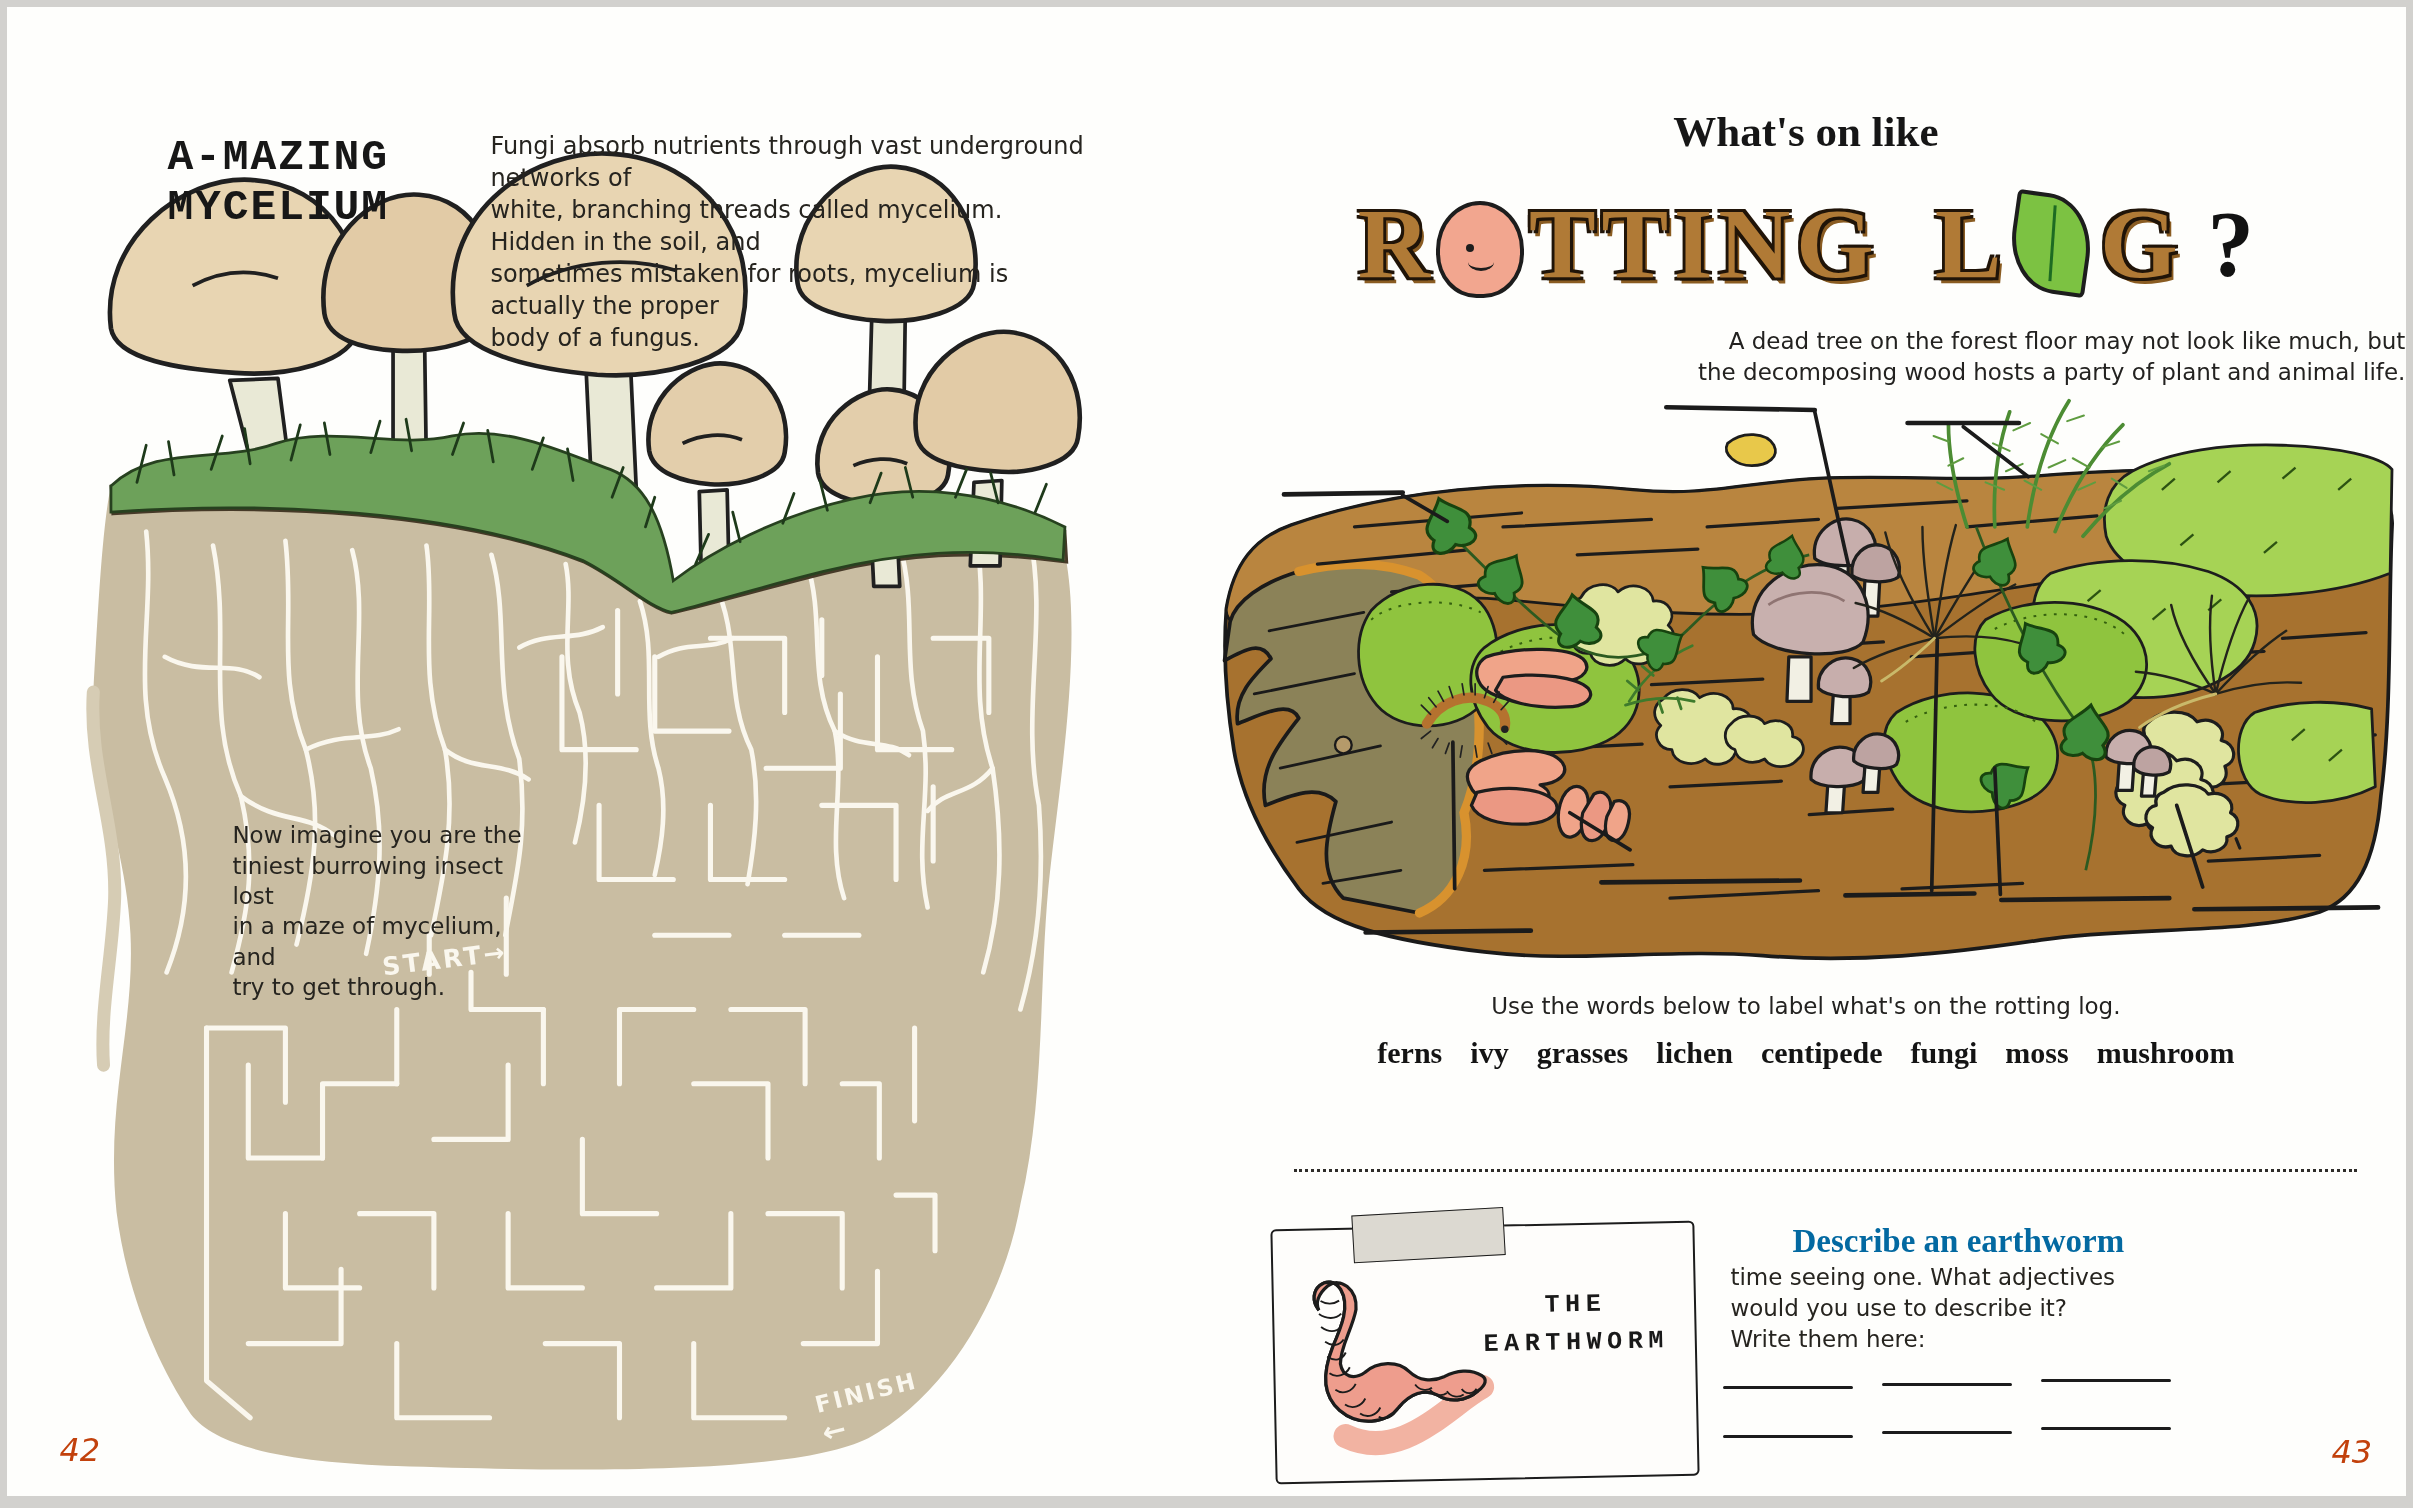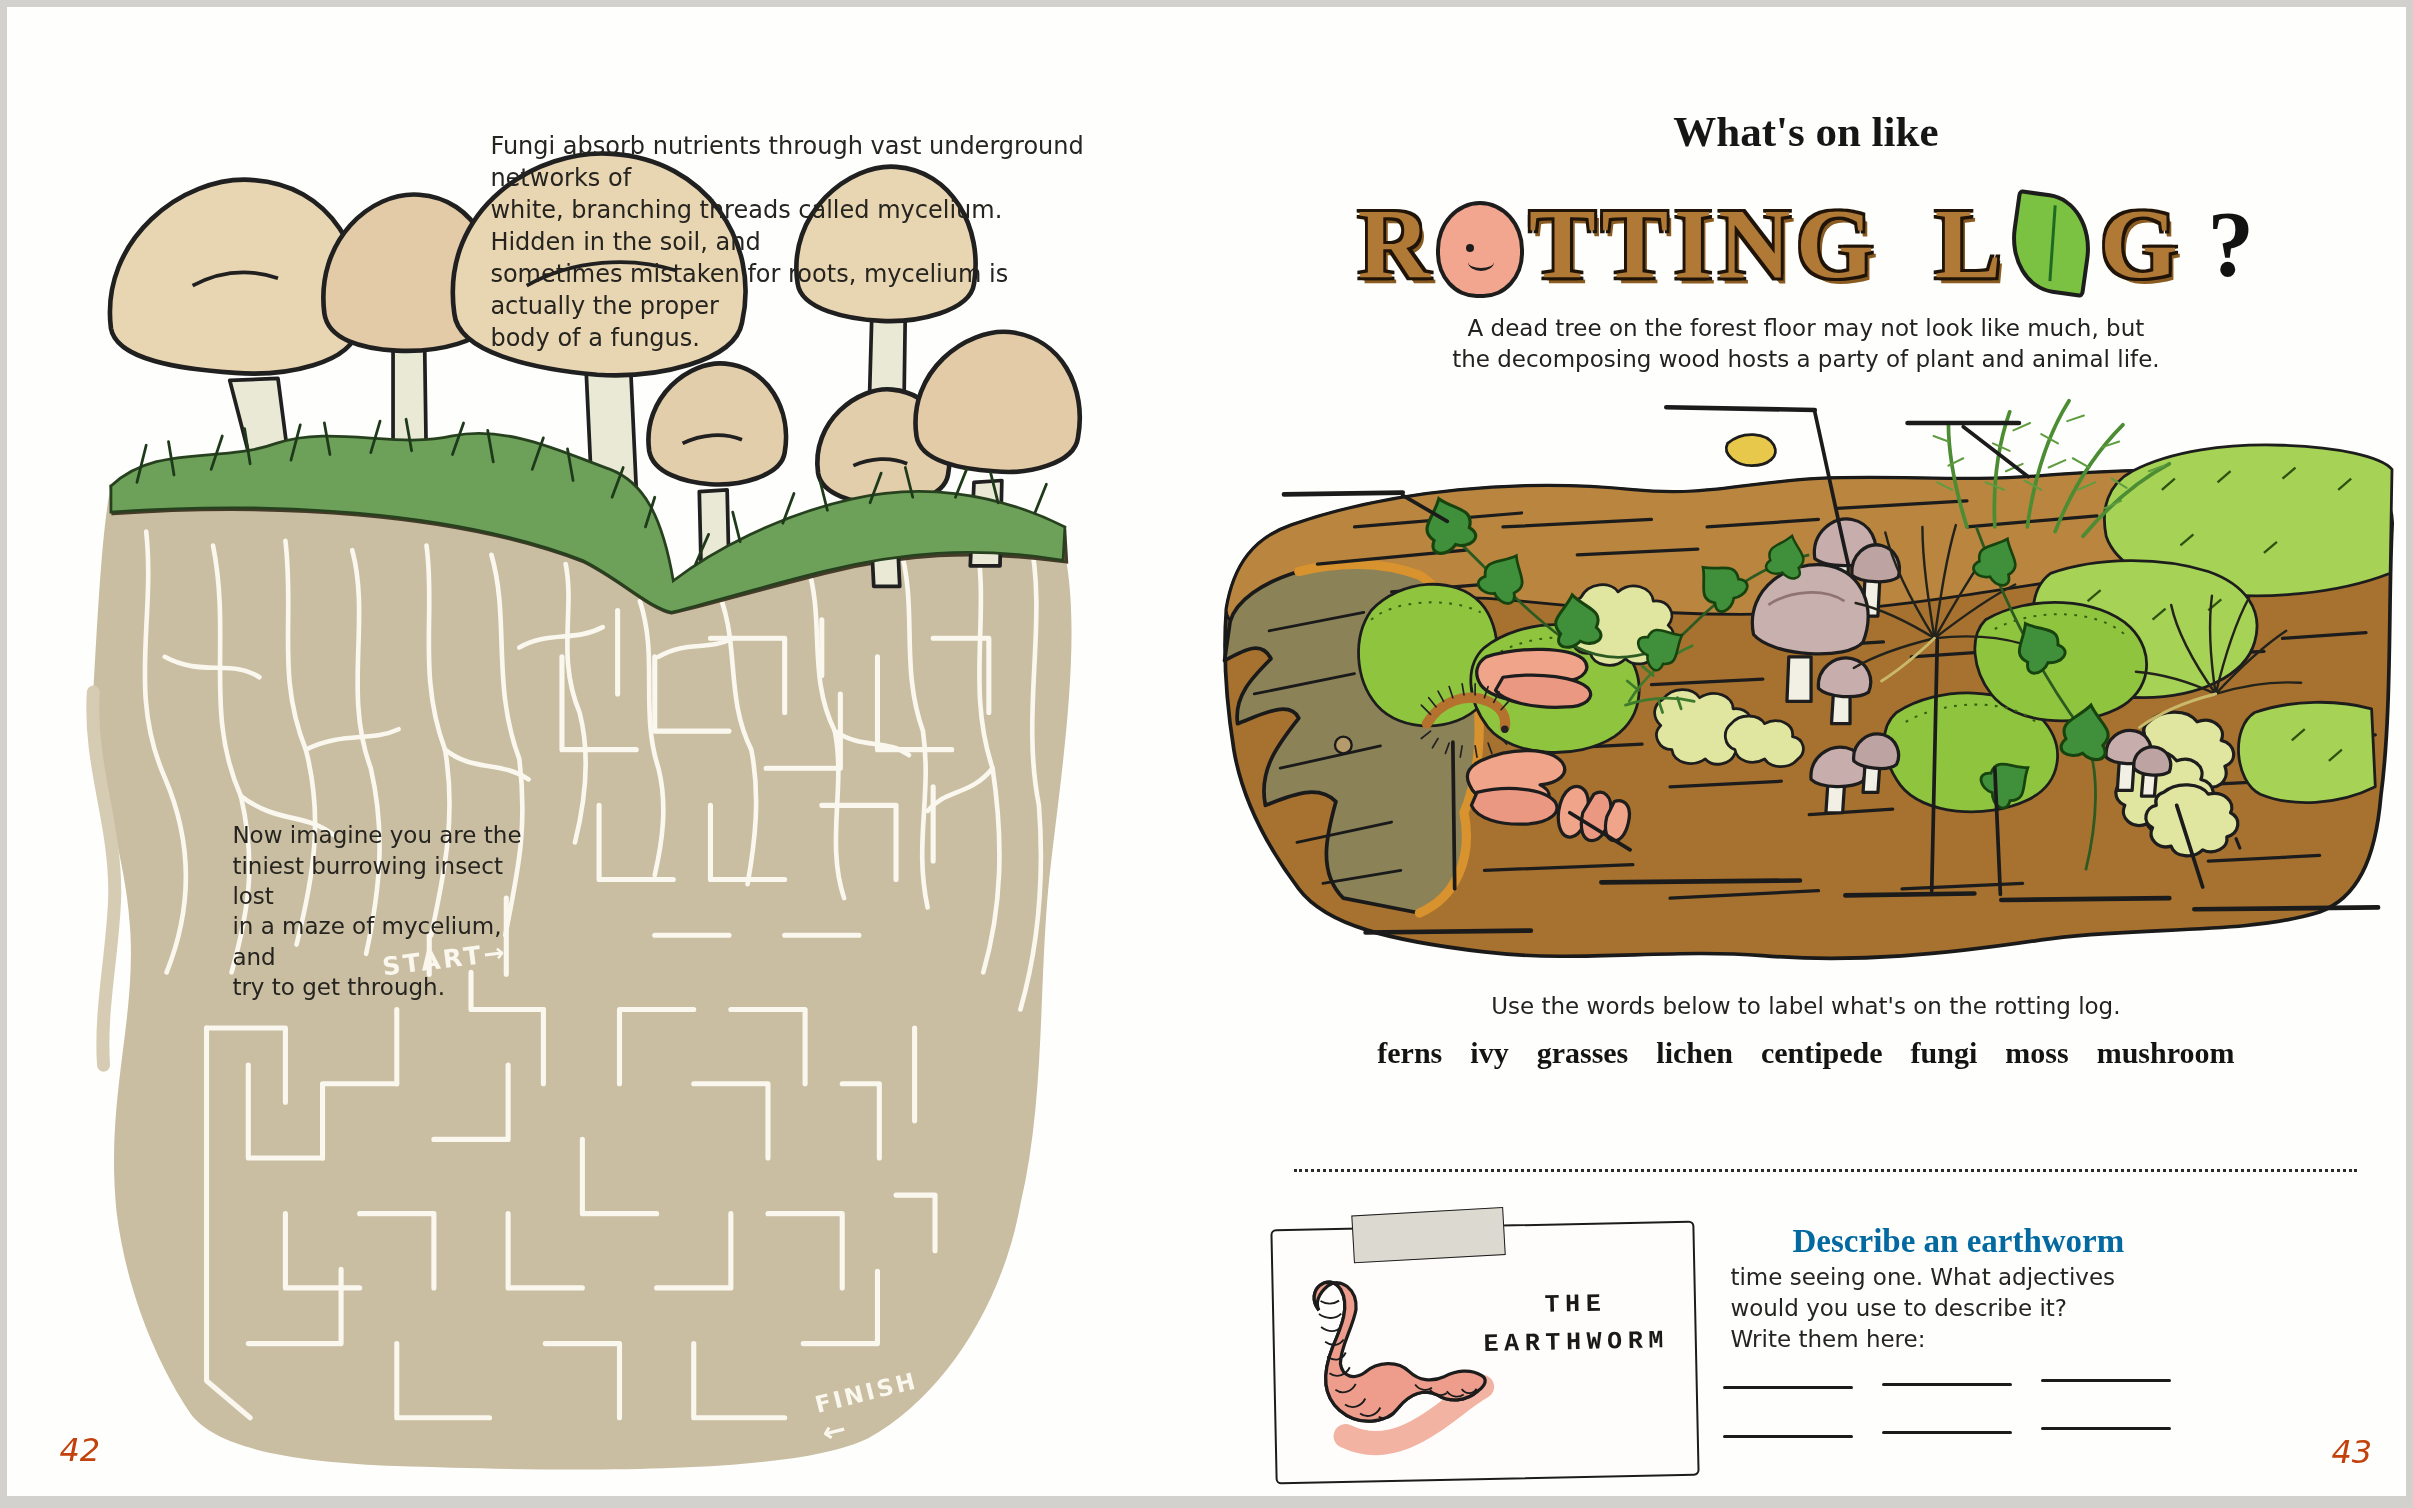--- a/index.html
+++ b/index.html
@@ -25,21 +25,21 @@
   .word{display:flex;align-items:center;gap:5.6px;}
   .word-gap{width:35px;}
   .wood-letter{font-family:"Liberation Serif",serif;font-weight:700;font-size:100px;line-height:1;color:#b07a36;
     text-shadow:-2.8px -2.8px 0 #201408,2.8px -2.8px 0 #201408,-2.8px 2.8px 0 #201408,2.8px 2.8px 0 #201408,4.6px 5.6px 0 #8a5c22;}
   .qmark{font-family:"Liberation Serif",serif;font-weight:700;font-size:93px;color:#121212;margin-left:16.7px;}
   .o-face{display:inline-block;width:80px;height:89px;background:#f2a68f;border:4.6px solid #1d1d1d;border-radius:50% 50% 46% 46%;position:relative;margin-top:11px;}
   .o-face::before{content:"";position:absolute;left:26px;top:39px;width:8.4px;height:8.4px;background:#1d1d1d;border-radius:50%;}
   .o-face::after{content:"";position:absolute;left:28px;top:48px;width:26px;height:15px;border-bottom:3.7px solid #1d1d1d;border-radius:0 0 50% 50%;}
   .o-leaf{display:inline-block;width:72px;height:91px;background:#7cc242;border:4.6px solid #1d1d1d;border-radius:6% 60% 6% 60%;transform:rotate(8deg);position:relative;margin:0 3.7px;}
   .o-leaf::before{content:"";position:absolute;left:50%;top:7.4px;bottom:7.4px;width:2.8px;background:#1d6b22;transform:rotate(-4deg);}
-  .subtitle{font-size:23px;line-height:1.34;text-align:center;color:#232220;}
+  .subtitle{font-size:23px;line-height:1.34;text-align:right;color:#232220;margin-top:13px;}
   .instruction{font-size:23px;text-align:center;color:#232220;}
   .word-bank{display:flex;justify-content:center;gap:28px;font-family:Liberation Serif, serif;font-weight:700;font-size:30px;color:#141414;}
   .dotline{border-top:3.7px dotted #2e2c29;height:0;}
   .card{background:#fefdfb;border:2.8px solid #1c1c1c;border-radius:5.6px;transform:rotate(-1.2deg);}
   .tape{background:#dcd9d1;border:1.9px solid #1c1c1c;transform:rotate(-2deg);}
   .card-label{font-family:"Liberation Mono",monospace;font-weight:700;font-size:25px;letter-spacing:5.6px;color:#191919;text-align:center;line-height:1.5;}
   .describe-h{font-family:"Liberation Serif",serif;font-weight:700;font-size:33px;color:#0369a1;text-align:center;}
   .describe-b{font-size:23px;line-height:1.33;color:#26241f;width:446px;}
   .blank{height:0;border-top:3.7px solid #1c1c1c;border-radius:1.9px;}
 </style>
@@ -187,20 +187,24 @@
             <path d="M884,542 L876,510"></path>
           <path d="M930,534 L942,502"></path>
             <path d="M976,528 L968,496"></path>
             <path d="M1022,528 L1034,498"></path>
           <path d="M1068,534 L1060,502"></path>
             <path d="M1108,544 L1120,514"></path>
         </g>
       </g>
     </svg>
 
+    <div class="abs book-title" style="left:160px;top:126px">
+      <div>A-MAZING</div>
+      <div>MYCELIUM</div>
+    </div>
 
     <div class="abs hand intro" style="left:483px;top:124px">
         <div>Fungi absorb nutrients through vast underground networks of</div>
         <div>white, branching threads called mycelium. Hidden in the soil, and</div>
         <div>sometimes mistaken for roots, mycelium is actually the proper</div>
         <div>body of a fungus.</div>
       </div>
 
     <div class="abs hand prompt" style="left:225px;top:813px">
         <div>Now imagine you are the</div>

